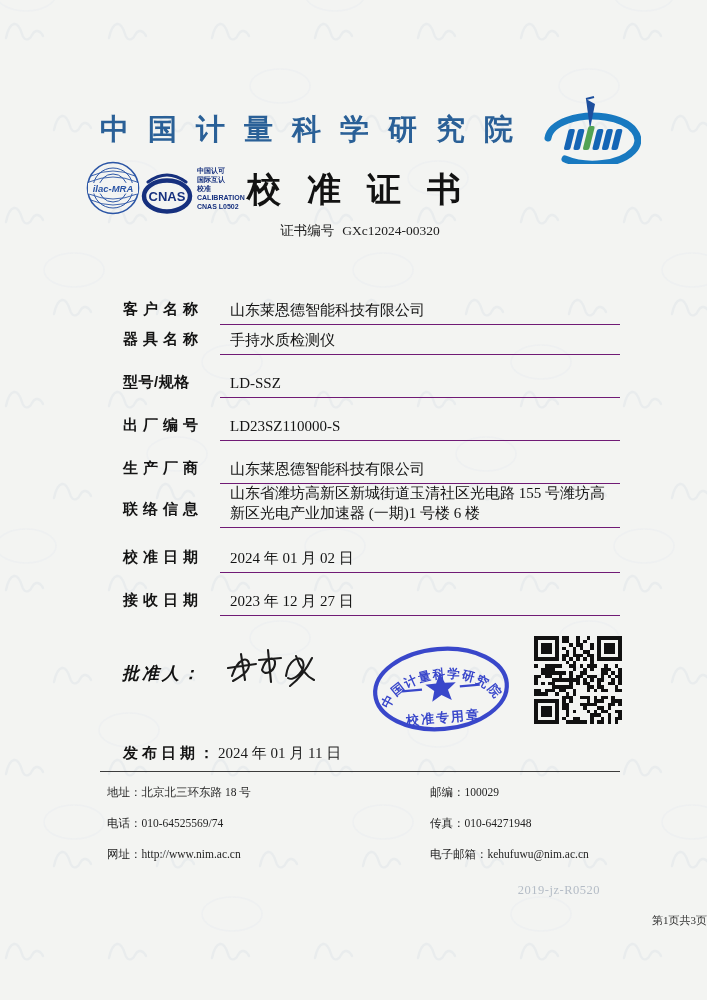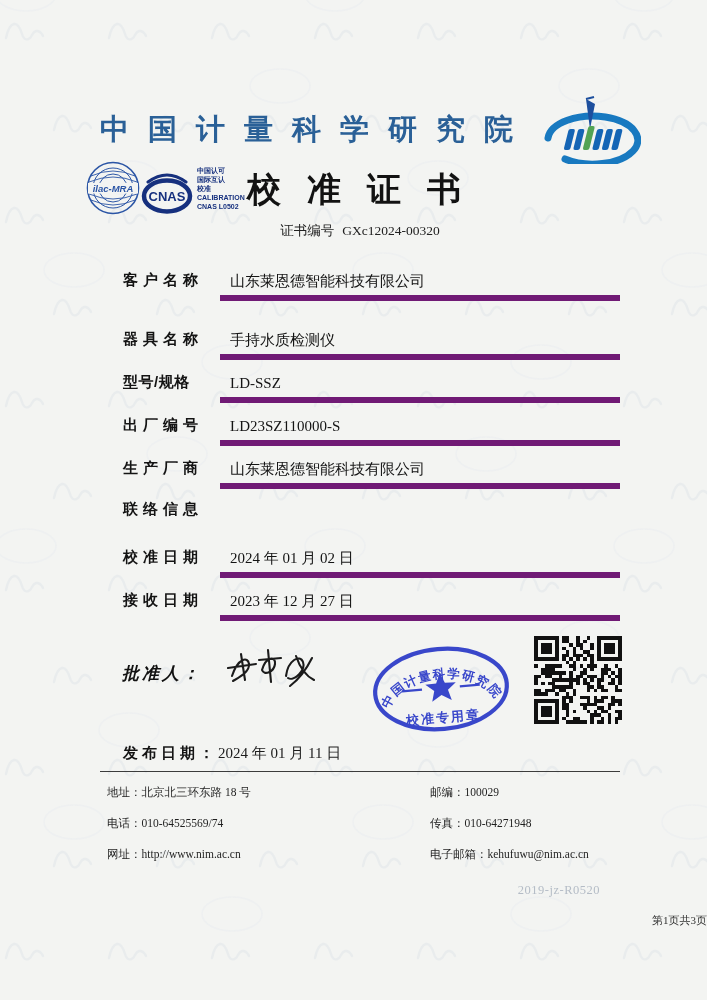--- a/index.html
+++ b/index.html
@@ -20,23 +20,23 @@
     letter-spacing:26px;color:#121212;white-space:nowrap;font-family:"Liberation Serif",serif;}
   .cert-no{position:absolute;left:100px;top:222px;width:520px;text-align:center;
     font-size:13.5px;color:#222;}
   .cert-no .num{margin-left:8px;}
 
   
   .row{position:absolute;left:100px;width:520px;}
   .row .lab{position:absolute;left:23px;top:0;font-family:"Liberation Sans",sans-serif;
     font-weight:bold;font-size:15px;letter-spacing:5px;white-space:nowrap;color:#141414;}
   .row .lab.tight{letter-spacing:0.5px;}
-  .row .val{margin-left:120px;border-bottom:6px solid #701a75;min-height:21px;
+  .row .val{margin-left:120px;border-bottom:1px solid #701a75;min-height:21px;
     padding:0 2px 3px 10px;font-size:15px;line-height:20px;color:#141414;}
-  .r0{top:271px}.r1{top:330px}.r2{top:373px}.r3{top:416px}.r4{top:459px}
+  .r0{top:300px}.r1{top:330px}.r2{top:373px}.r3{top:416px}.r4{top:459px}
   .r5{top:483px}.r5 .lab{top:17px}.r5 .val{min-height:41px;}
   .r6{top:548px}.r7{top:591px}
 
   
   .approval{position:absolute;left:100px;top:648px;width:520px;height:100px;}
   .approver-label{position:absolute;left:22px;top:14px;font-weight:bold;font-style:italic;
     font-size:17px;letter-spacing:3px;color:#111;font-family:"Liberation Serif",serif;}
   .sig{position:absolute;left:126px;top:-2px;}
   .seal{position:absolute;left:266px;top:-8px;}
   .qr{position:absolute;left:434px;top:-12px;}
@@ -233,20 +233,21 @@
   <div class="row r3">
     <span class="lab">出厂编号</span>
     <div class="val">LD23SZ110000-S</div>
   </div>
   <div class="row r4">
     <span class="lab">生产厂商</span>
     <div class="val">山东莱恩德智能科技有限公司</div>
   </div>
   <div class="row r5">
     <span class="lab">联络信息</span>
+    <div class="val">山东省潍坊高新区新城街道玉清社区光电路 155 号潍坊高新区光电产业加速器 (一期)1 号楼 6 楼</div>
   </div>
   <div class="row r6">
     <span class="lab">校准日期</span>
     <div class="val">2024 年 01 月 02 日</div>
   </div>
   <div class="row r7">
     <span class="lab">接收日期</span>
     <div class="val">2023 年 12 月 27 日</div>
   </div>
 

